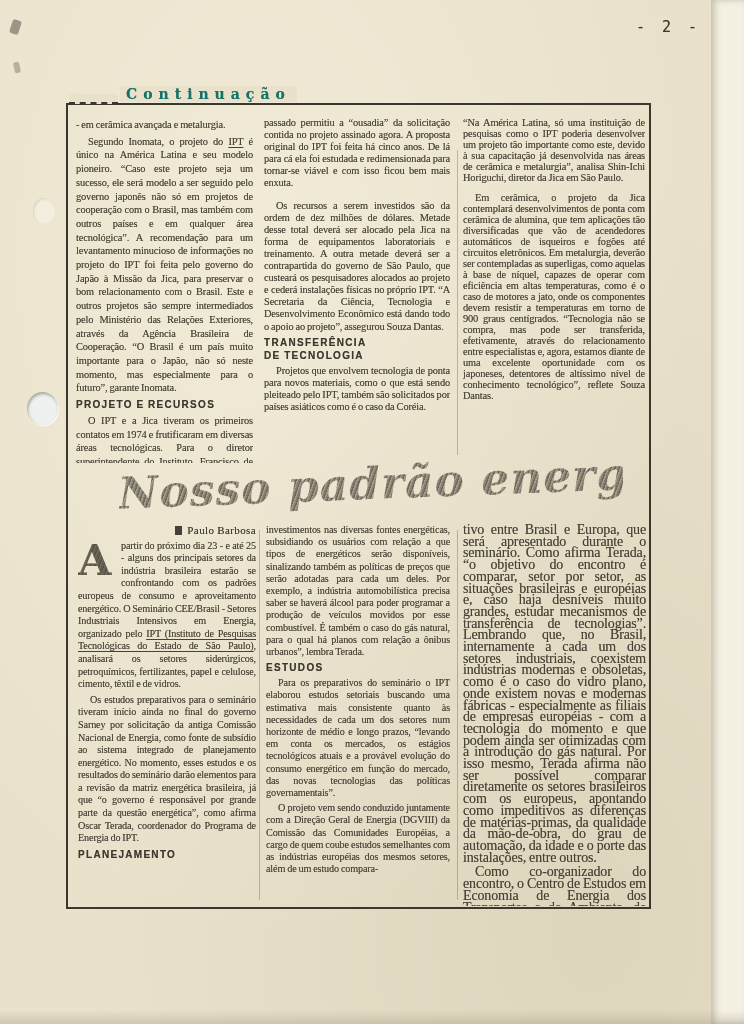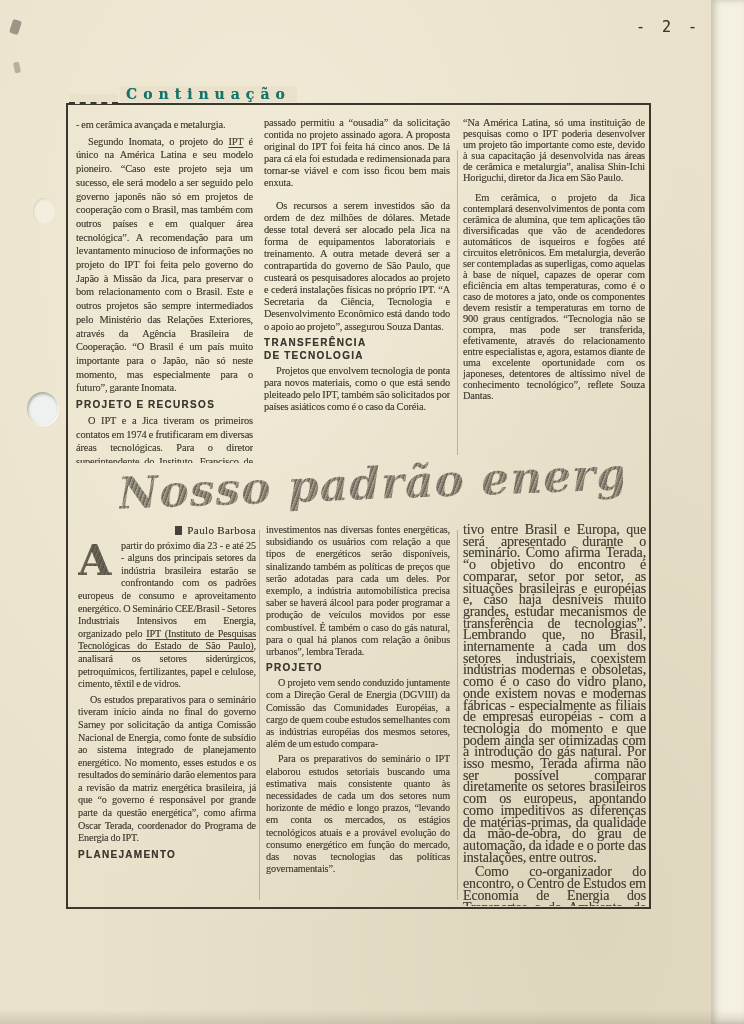--- a/index.html
+++ b/index.html
@@ -125,23 +125,23 @@
 
   <div class="col bc1 txt">
     <p class="byline"><span class="sq"></span><span>Paulo Barbosa</span></p>
     <p><span class="dropcap hatched">A</span><span>partir do próximo dia 23 - e até 25 - alguns dos principais setores da indústria brasileira estarão se confrontando com os padrões europeus de consumo e aproveitamento energético. O Seminário CEE/Brasil - Setores Industriais Intensivos em Energia, organizado pelo </span><span class="u">IPT (Instituto de Pesquisas Tecnológicas do Estado de São Paulo)</span><span>, analisará os setores siderúrgicos, petroquímicos, fertilizantes, papel e celulose, cimento, têxtil e de vidros.</span></p>
     <p class="ind">Os estudos preparativos para o seminário tiveram início ainda no final do governo Sarney por solicitação da antiga Comissão Nacional de Energia, como fonte de subsídio ao sistema integrado de planejamento energético. No momento, esses estudos e os resultados do seminário darão elementos para a revisão da matriz energética brasileira, já que “o governo é responsável por grande parte da questão energética”, como afirma Oscar Terada, coordenador do Programa de Energia do IPT.</p>
     <p class="sec-heading">PLANEJAMENTO</p>
   </div>
 
   <div class="col bc2 txt">
     <p>investimentos nas diversas fontes energéticas, subsidiando os usuários com relação a que tipos de energéticos serão disponíveis, sinalizando também as políticas de preços que serão adotadas para cada um deles. Por exemplo, a indústria automobilística precisa saber se haverá álcool para poder programar a produção de veículos movidos por esse combustível. É também o caso do gás natural, para o qual há planos com relação a ônibus urbanos”, lembra Terada.</p>
-    <p class="sec-heading">PROJETO</p>
+    <p class="sec-heading">ESTUDOS</p>
+    <p class="ind">Para os preparativos do seminário o IPT elaborou estudos setoriais buscando uma estimativa mais consistente quanto às necessidades de cada um dos setores num horizonte de médio e longo prazos, “levando em conta os mercados, os estágios tecnológicos atuais e a provável evolução do consumo energético em função do mercado, das novas tecnologias das políticas governamentais”.</p>
     <p class="ind">O projeto vem sendo conduzido juntamente com a Direção Geral de Energia (DGVIII) da Comissão das Comunidades Européias, a cargo de quem coube estudos semelhantes com as indústrias européias dos mesmos setores, além de um estudo compara-</p>
-    <p class="ind">Para os preparativos do seminário o IPT elaborou estudos setoriais buscando uma estimativa mais consistente quanto às necessidades de cada um dos setores num horizonte de médio e longo prazos, “levando em conta os mercados, os estágios tecnológicos atuais e a provável evolução do consumo energético em função do mercado, das novas tecnologias das políticas governamentais”.</p>
   </div>
 
   <div class="col bc3 txt">
     <p>tivo entre Brasil e Europa, que será apresentado durante o seminário. Como afirma Terada, “o objetivo do encontro é comparar, setor por setor, as situações brasileiras e européias e, caso haja desníveis muito grandes, estudar mecanismos de transferência de tecnologias”. Lembrando que, no Brasil, internamente a cada um dos setores industriais, coexistem indústrias modernas e obsoletas, como é o caso do vidro plano, onde existem novas e modernas fábricas - especialmente as filiais de empresas européias - com a tecnologia do momento e que podem ainda ser otimizadas com a introdução do gás natural. Por isso mesmo, Terada afirma não ser possível comparar diretamente os setores brasileiros com os europeus, apontando como impeditivos as diferenças de matérias-primas, da qualidade da mão-de-obra, do grau de automação, da idade e o porte das instalações, entre outros.</p>
     <p class="ind">Como co-organizador do encontro, o Centro de Estudos em Economia de Energia dos Transportes e do Ambiente, de Portugal, coordenou a parte européia dos estudos, cabendo a organismos belgas os estudos dos setores de vidro e petroquímico e os demais cinco a cargo dos espanhóis.</p>
   </div>
 
   <div class="edge-right"></div>
   <div class="edge-bottom"></div>
 </div>

